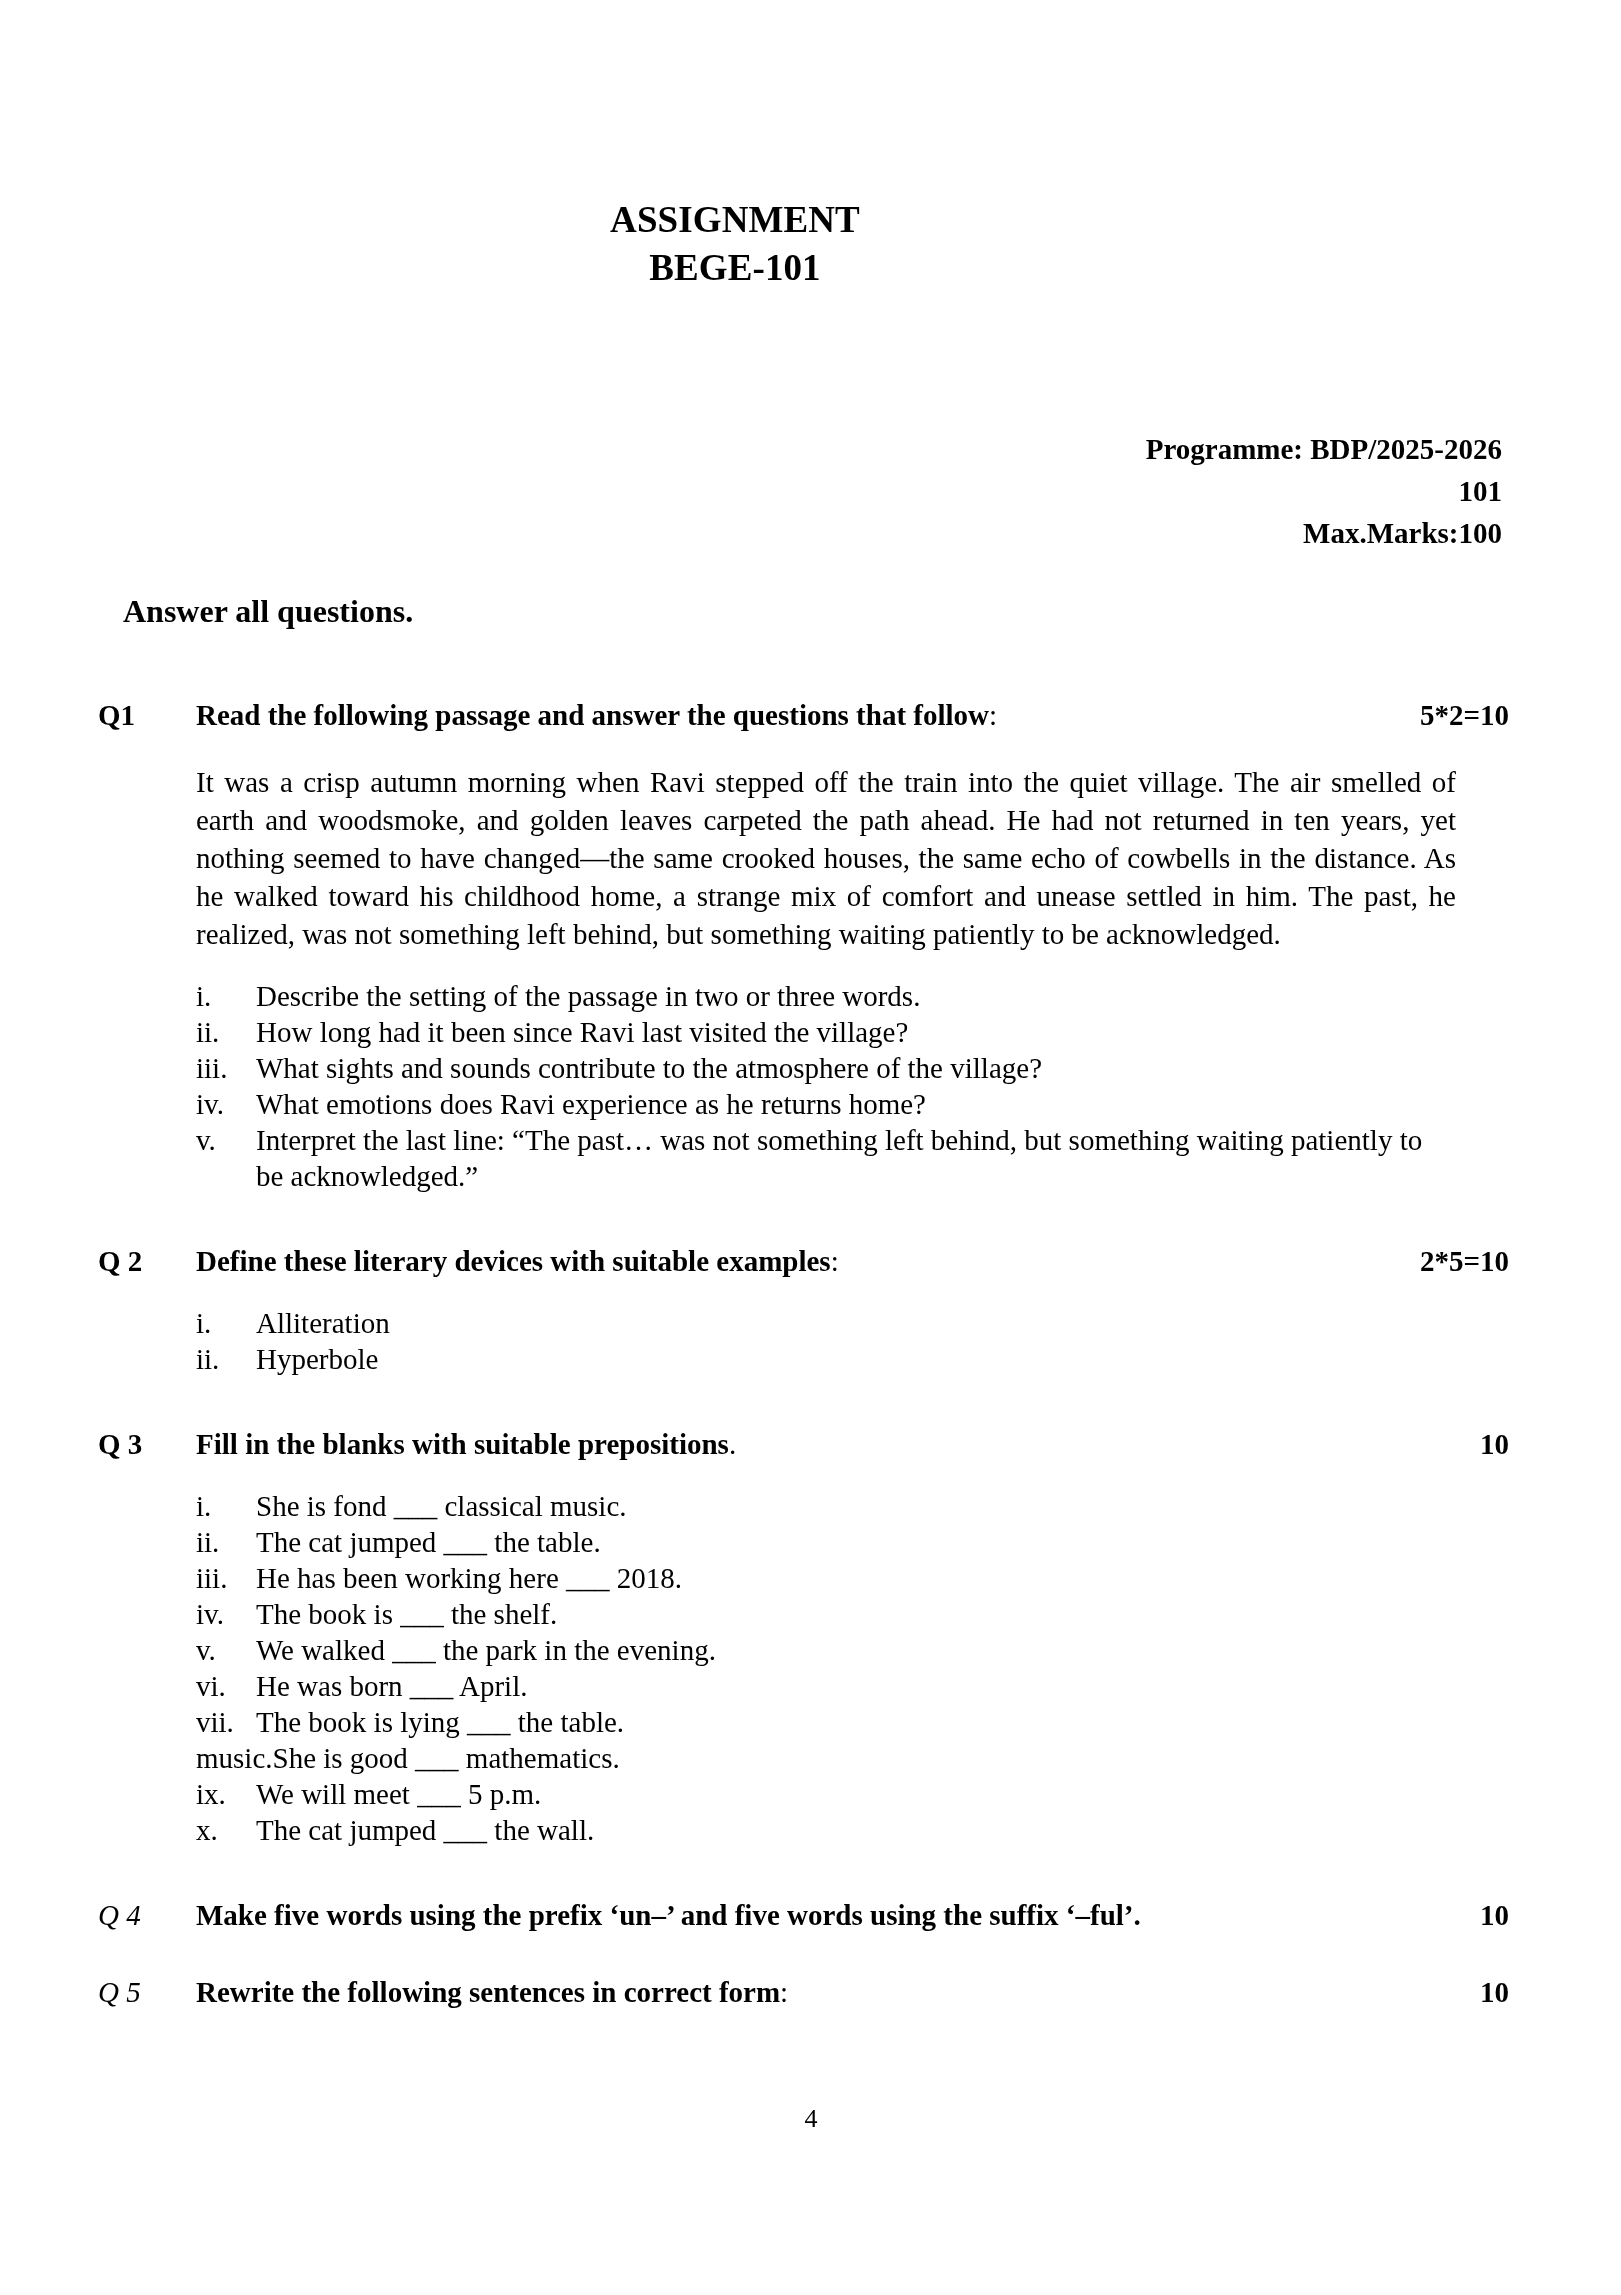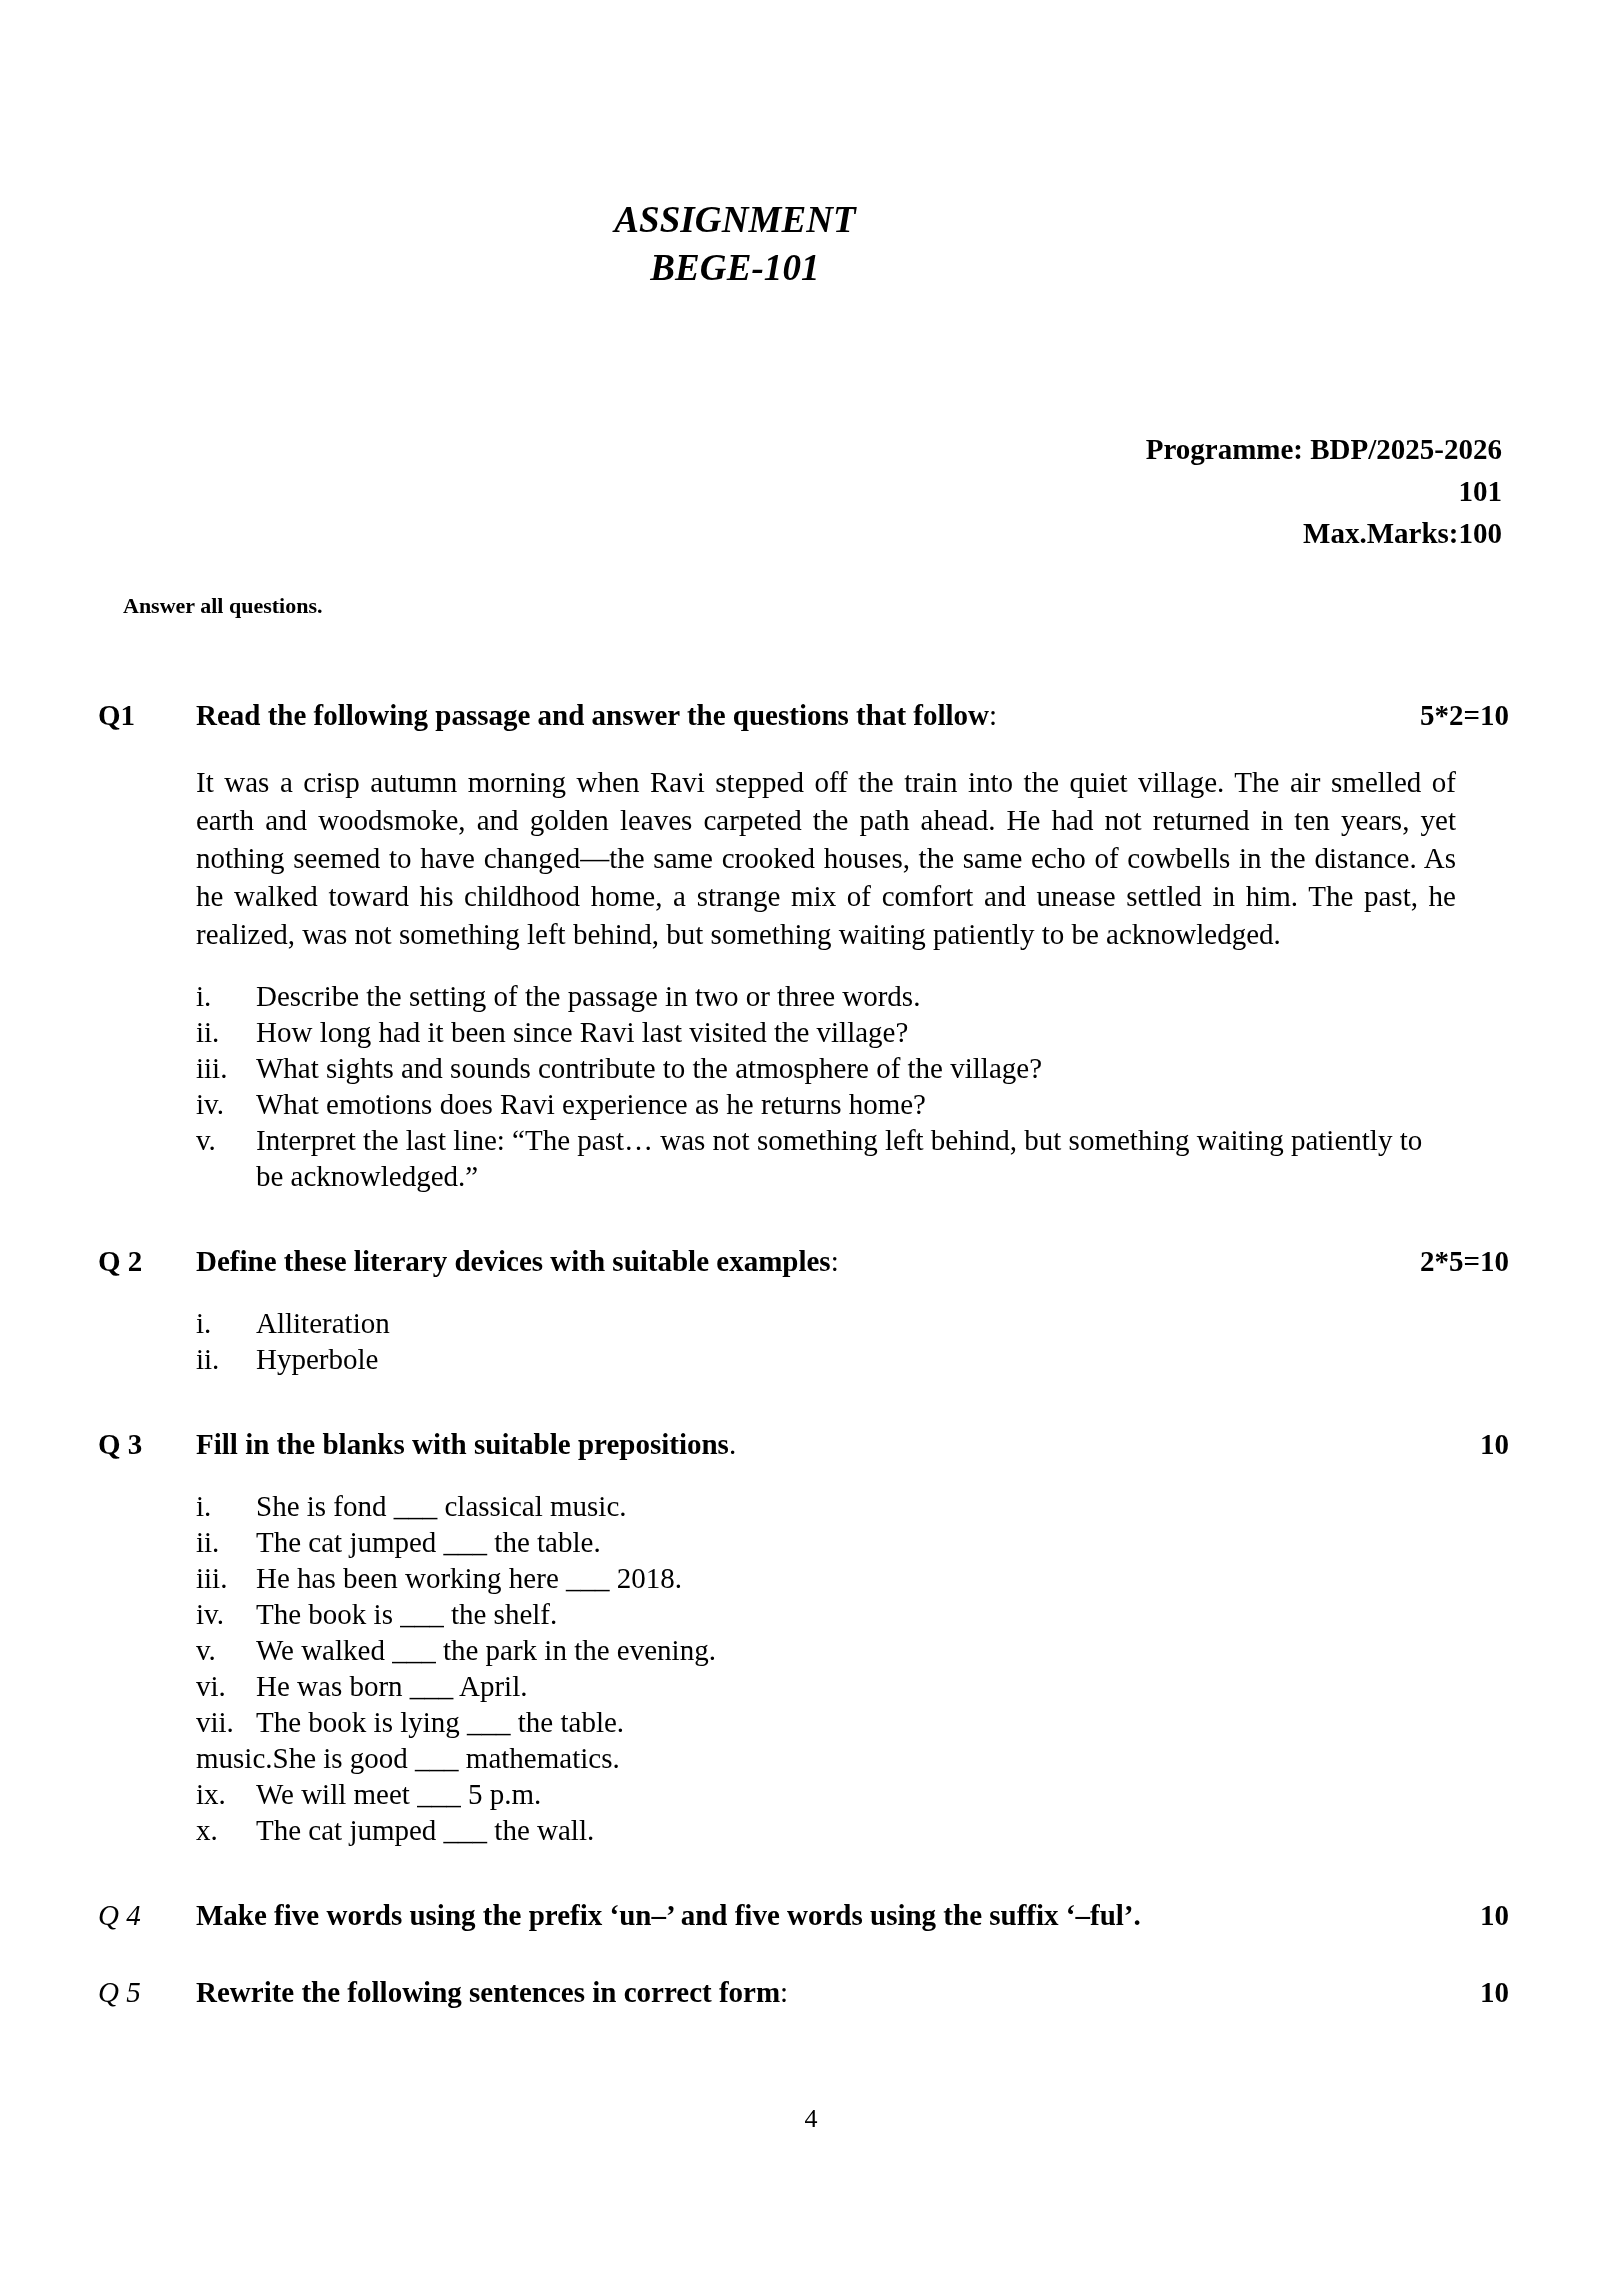--- a/index.html
+++ b/index.html
@@ -24,21 +24,20 @@
     background: #ffffff;
   }
 
   
   .title-block {
     position: absolute;
     left: 0;
     top: 196px;
     width: 1470px;
     text-align: center;
-    font-style: italic;
   }
   .title-line {
     font-size: 37px;
     font-weight: bold;
     line-height: 48px;
     letter-spacing: 0.1px;
   }
 
   
   .meta-block {
@@ -50,21 +49,21 @@
     font-size: 29px;
     font-weight: bold;
     line-height: 42px;
   }
 
   
   .instruction {
     position: absolute;
     left: 123px;
     top: 593px;
-    font-size: 22px;
+    font-size: 32px;
     font-weight: bold;
   }
 
   
   .content {
     position: absolute;
     left: 98px;
     top: 696px;
     width: 1411px;
   }

